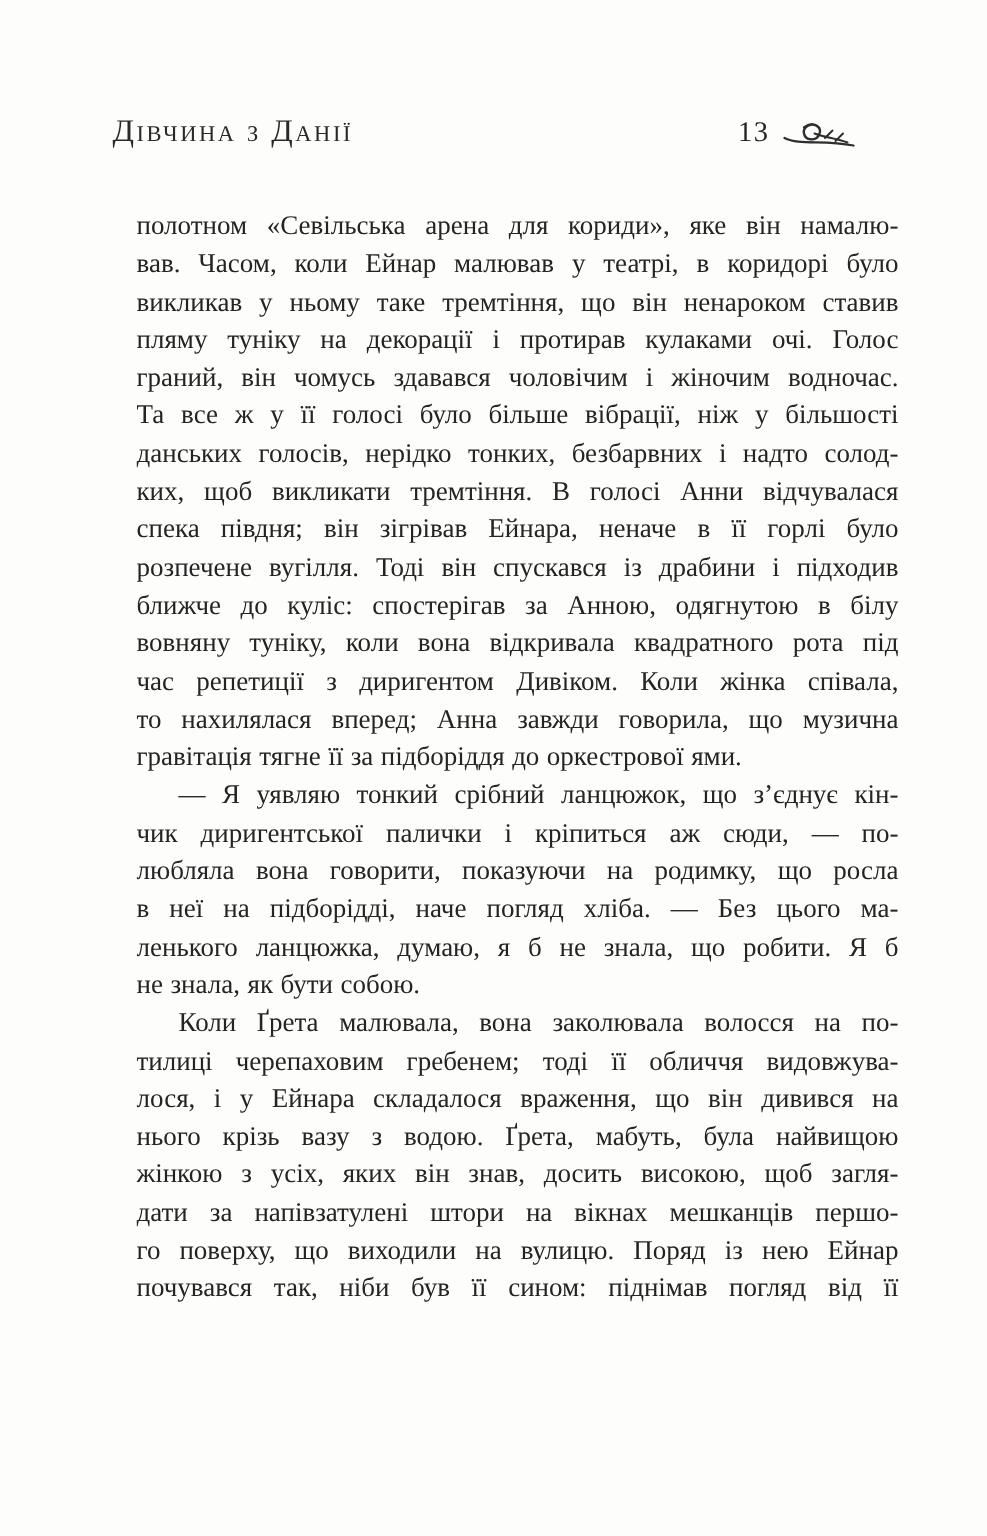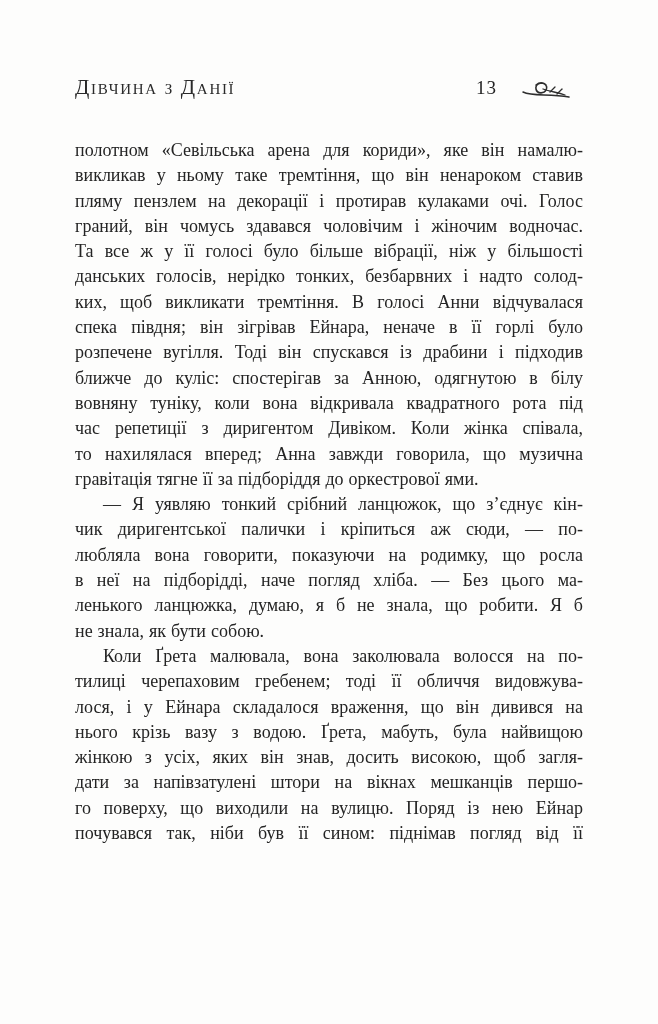--- a/index.html
+++ b/index.html
@@ -31,36 +31,36 @@
   .book-title {
     font-variant: small-caps;
     font-variant-caps: small-caps;
     font-size: 21px;
     letter-spacing: 1.7px;
     color: #2a2a2a;
   }
   .pagenum-group {
     display: flex;
     align-items: center;
-    gap: 22px;
+    gap: 6px;
     padding-right: 12px;
   }
   .page-number {
     font-size: 19px;
     letter-spacing: 1px;
   }
   .ornament {
     display: inline-block;
     position: relative;
     top: 3px;
   }
   .page-body {
     position: absolute;
     top: 138px;
-    left: 75px;
+    left: 91px;
     width: 508px;
     font-size: 18px;
     line-height: var(--lh);
     word-spacing: 0.5px;
   }
   .para { margin: 0; }
   .line {
     text-align: justify;
     text-align-last: justify;
     height: var(--lh);
@@ -87,22 +87,23 @@
           <path d="M31 16 l 5 -5" stroke="#2e2e2e" stroke-width="1.3" stroke-linecap="round"></path>
           <path d="M38 18 l 5 -5" stroke="#2e2e2e" stroke-width="1.3" stroke-linecap="round"></path>
         </svg>
       </span>
     </span>
   </header>
 
   <main class="page-body">
       <div class="para">
         <div class="line">полотном «Севільська арена для кориди», яке він намалю-</div>
+        <div class="line">вав. Часом, коли Ейнар малював у театрі, в коридорі було</div>
         <div class="line">викликав у ньому таке тремтіння, що він ненароком ставив</div>
-        <div class="line">пляму пензлем на декорації і протирав кулаками очі. Голос</div>
+        <div class="line">пляму туніку на декорації і протирав кулаками очі. Голос</div>
         <div class="line">граний, він чомусь здавався чоловічим і жіночим водночас.</div>
         <div class="line">Та все ж у її голосі було більше вібрації, ніж у більшості</div>
         <div class="line">данських голосів, нерідко тонких, безбарвних і надто солод-</div>
         <div class="line">ких, щоб викликати тремтіння. В голосі Анни відчувалася</div>
         <div class="line">спека півдня; він зігрівав Ейнара, неначе в її горлі було</div>
         <div class="line">розпечене вугілля. Тоді він спускався із драбини і підходив</div>
         <div class="line">ближче до куліс: спостерігав за Анною, одягнутою в білу</div>
         <div class="line">вовняну туніку, коли вона відкривала квадратного рота під</div>
         <div class="line">час репетиції з диригентом Дивіком. Коли жінка співала,</div>
         <div class="line">то нахилялася вперед; Анна завжди говорила, що музична</div>

